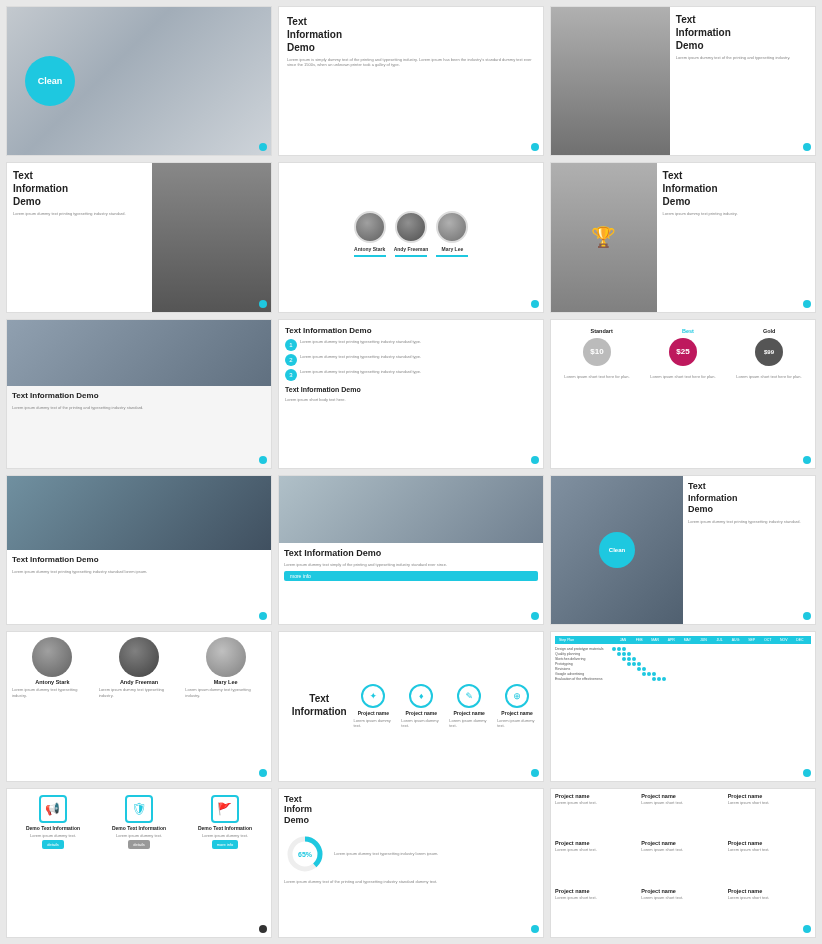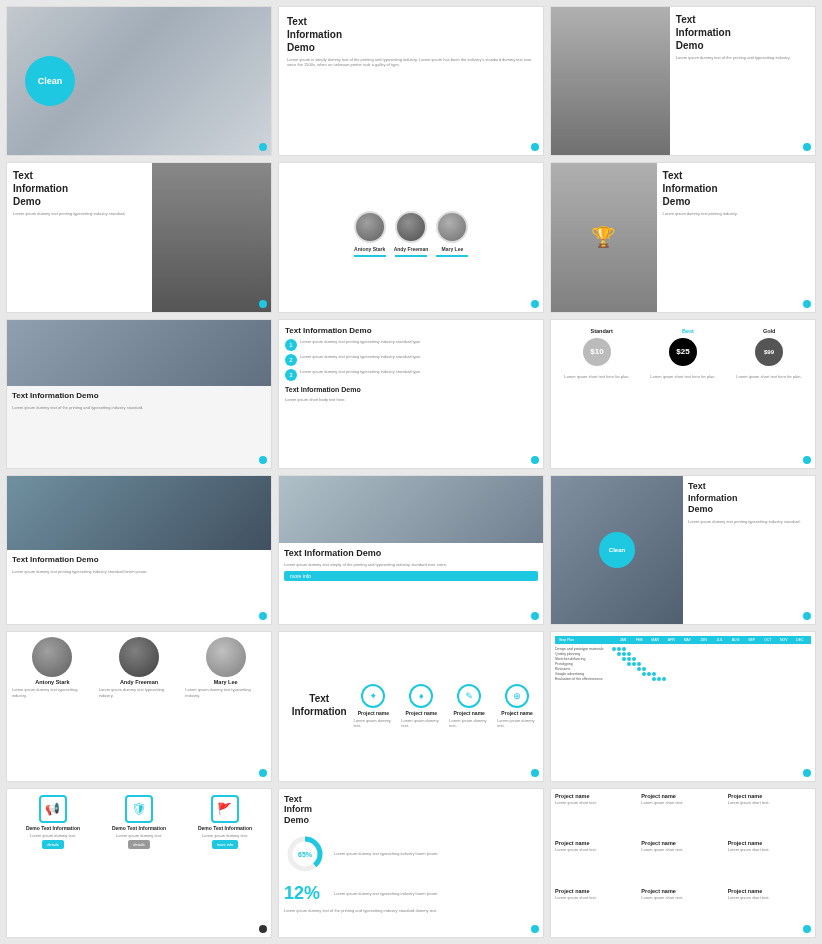--- a/index.html
+++ b/index.html
@@ -197,21 +197,21 @@
       flex: 1;
       display: flex;
       flex-direction: column;
       align-items: center;
       gap: 8px;
     }
     .slide-9 .price-circle {
       width: 28px;
       height: 28px;
       border-radius: 50%;
-      background: #000000;
+      background: #be185d;
       display: flex;
       align-items: center;
       justify-content: center;
       color: #fff;
       font-size: 8px;
       font-weight: bold;
     }
     .slide-9 .price-circle.gray { background: #bbb; }
     .slide-9 .price-circle.dark { background: #555; }
     
@@ -823,24 +823,20 @@
     <div class="stats-row">
       <div style="position:relative; width:42px; height:42px;">
         <svg width="42" height="42" viewBox="0 0 42 42">
           <circle cx="21" cy="21" r="15" fill="none" stroke="#eee" stroke-width="5"></circle>
           <circle cx="21" cy="21" r="15" fill="none" stroke="#1ec8e0" stroke-width="5" stroke-dasharray="59.7 94.2" stroke-dashoffset="23.5" transform="rotate(-90 21 21)"></circle>
         </svg>
         <div style="position:absolute;top:50%;left:50%;transform:translate(-50%,-50%);font-size:7px;font-weight:bold;color:#1ec8e0;">65%</div>
       </div>
       <div class="small-text">Lorem ipsum dummy text typesetting industry lorem ipsum.</div>
     </div>
-    <div class="stats-row">
-      <div style="font-size:18px; font-weight:bold; color:#1ec8e0; margin-right:6px;">12%</div>
-      <div class="small-text">Lorem ipsum dummy text typesetting industry lorem ipsum.</div>
-    </div>
     <div class="small-text">Lorem ipsum dummy text of the printing and typesetting industry standard dummy text.</div>
     <div class="corner-dot"></div>
   </div>
 
   <div class="slide slide-18">
     <div class="proj-item">
       <div class="small-title">Project name</div>
       <div class="small-text">Lorem ipsum short text.</div>
     </div>
     <div class="proj-item">

